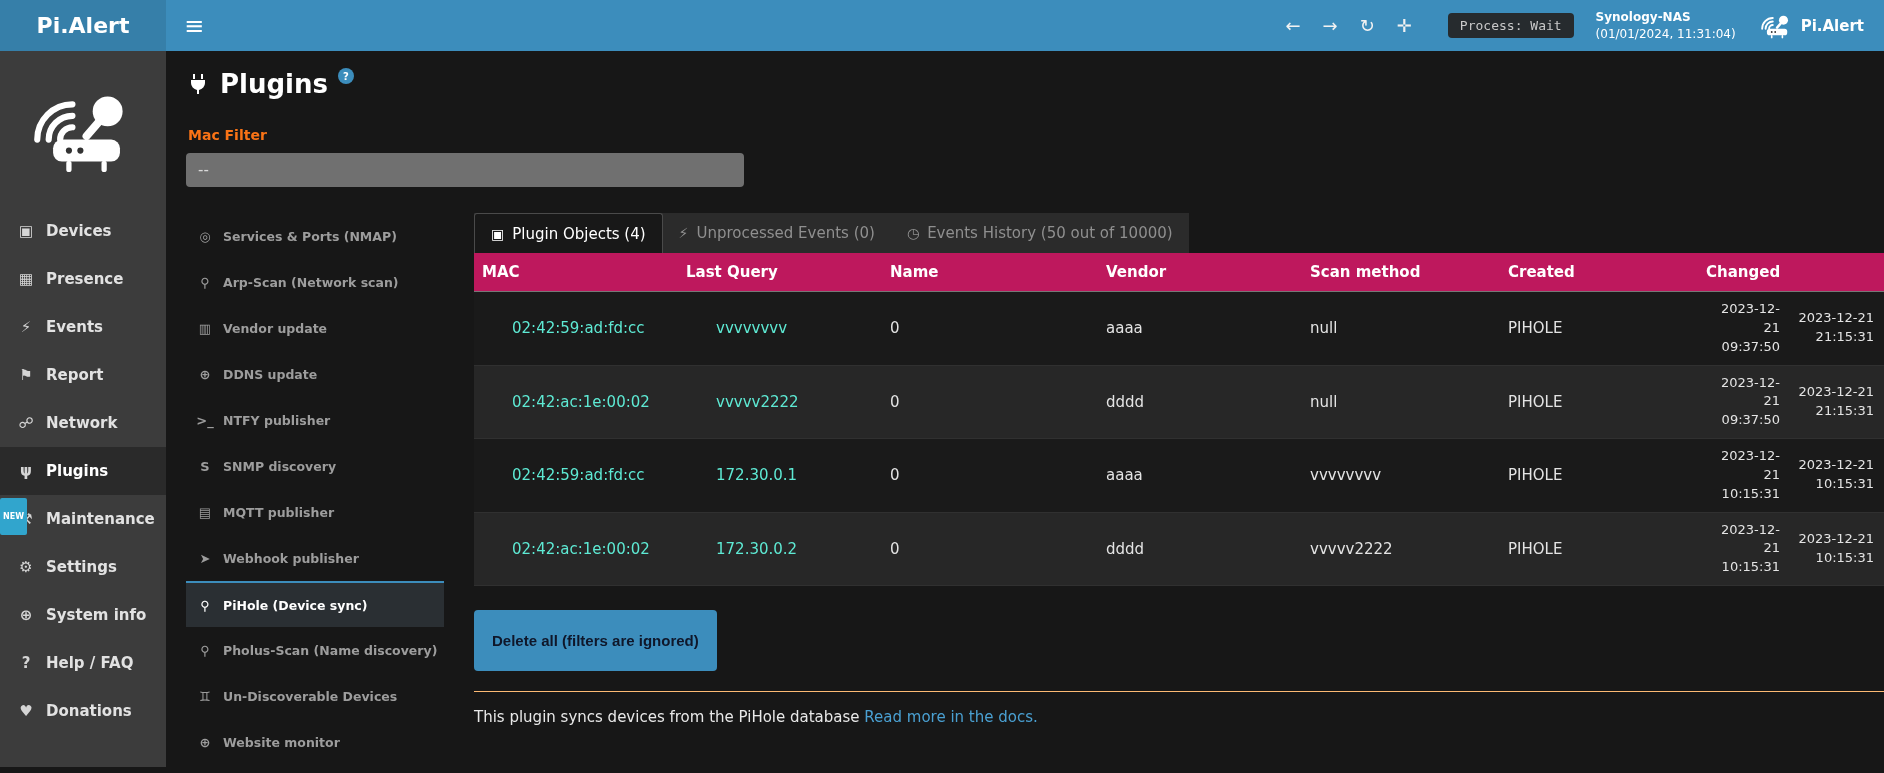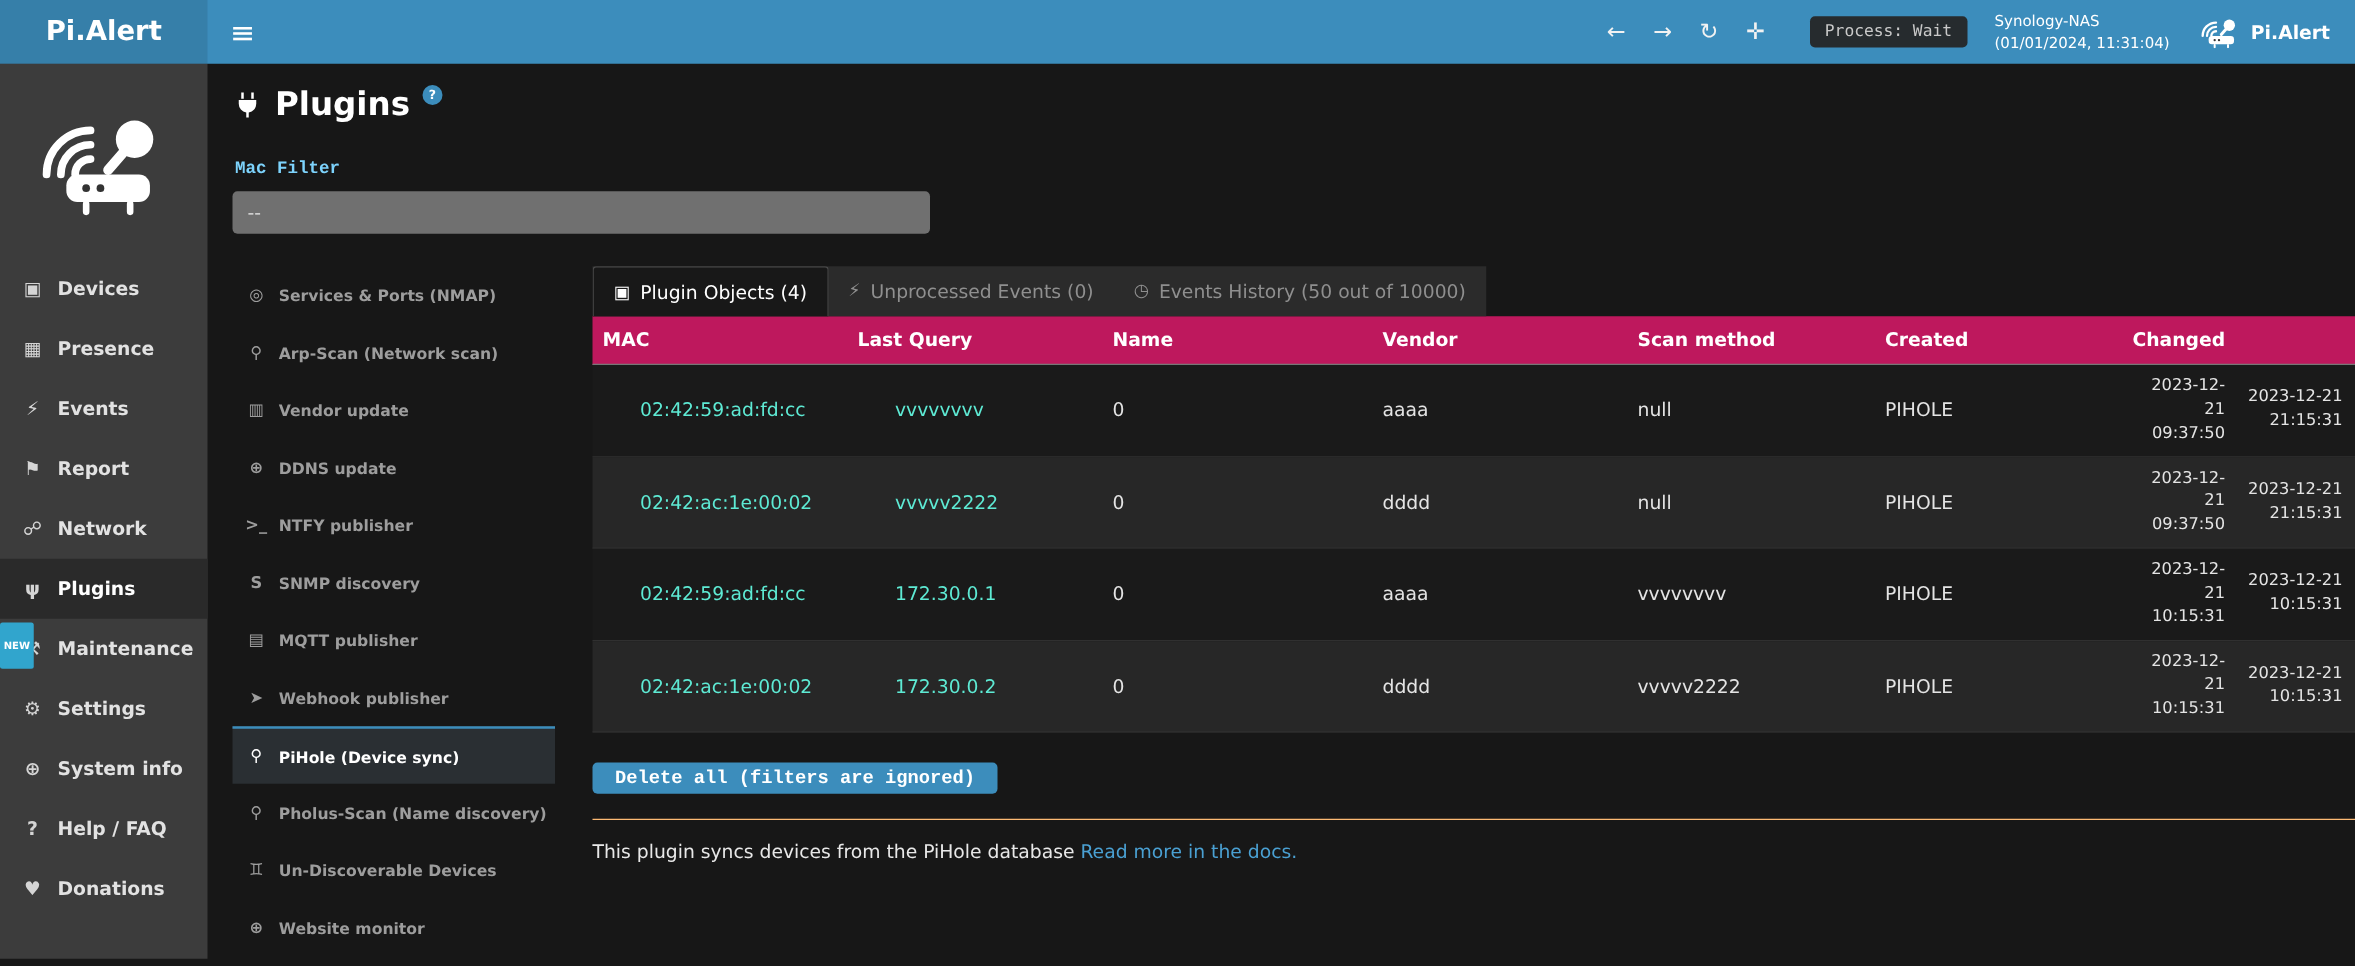--- a/index.html
+++ b/index.html
@@ -13,21 +13,21 @@
   .brand { width:166px; background:#367fa9; color:#fff; font-size:22px; font-weight:bold;
            display:flex; align-items:center; justify-content:center; flex-shrink:0; }
   .topbar-main { flex:1; display:flex; align-items:center; }
   .hamburger { color:#fff; font-size:24px; padding:0 18px; cursor:pointer; }
   .top-right { margin-left:auto; display:flex; align-items:center; padding-right:20px; }
   .tb-icon { color:#f2f2f2; font-size:18px; margin-left:22px; cursor:pointer; line-height:1; }
   .process-badge { margin-left:36px; background:#262b2e; color:#c9c9c9;
                    font-family:"DejaVu Sans Mono","Liberation Mono",monospace; font-size:13px;
                    padding:5px 12px; border-radius:4px; white-space:nowrap; }
   .host-block { margin-left:22px; color:#fff; font-size:12px; line-height:1.35; }
-  .host-name { font-weight:400; }
+  .host-name { font-weight:700; }
   .mini-logo { margin-left:24px; color:#fff; display:flex; align-items:center; }
   .app-label { margin-left:9px; color:#fff; font-weight:bold; font-size:15px; }
 
   
   .shell { display:flex; height:716px; }
 
   
   .sidebar { width:166px; background:#3c3c3c; flex-shrink:0; }
   .logo-block { height:156px; display:flex; align-items:center; justify-content:center; }
   .logo-svg { width:106px; height:88px; color:#fff; }
@@ -38,21 +38,21 @@
   .new-badge { position:absolute; left:0; top:3px; background:#31a5cd; color:#fff;
                font-size:8px; font-weight:bold; padding:14px 3px; border-radius:2px; }
 
   
   .main { flex:1; padding:12px 0 0 20px; min-width:0; }
   .page-title { display:flex; align-items:flex-start; gap:10px; margin-top:6px; }
   .page-title h1 { margin:0; font-size:26px; font-weight:600; color:#fff; display:flex; align-items:center; gap:10px; }
   .title-badge { width:16px; height:16px; background:#3c8dbc; color:#fff; border-radius:50%;
                  font-size:10px; font-weight:bold; display:inline-flex; align-items:center;
                  justify-content:center; position:relative; top:-8px; cursor:pointer; }
-  .filter-label { margin-top:28px; font-size:14px; font-weight:bold; color:#7dd3fc; padding-left:2px;font-family:Liberation Mono, monospace; }
+  .filter-label { margin-top:28px; font-size:14px; font-weight:bold; color:#f97316; padding-left:2px; }
   .filter-input { margin-top:10px; width:558px; height:34px; background:#707070; border:none;
                   border-radius:4px; color:#d9d9d9; font-size:15px; padding:0 12px;
                   font-family:"DejaVu Sans","Liberation Sans",sans-serif; }
 
   .content-row { display:flex; margin-top:26px; }
 
   
   .plugins-nav { width:258px; flex-shrink:0; }
   .pn-item { height:46px; display:flex; align-items:center; gap:9px; padding:0 10px;
              color:#9d9d9d; font-size:12.5px; font-weight:600; white-space:nowrap;
@@ -76,23 +76,23 @@
   .t-head { background:#be185d; border-bottom:1px solid #777; }
   .t-head .th { padding:10px 8px; font-size:15px; font-weight:bold; color:#fff; }
   .t-row { border-bottom:1px solid #303030; min-height:53px; }
   .t-row:nth-child(odd) { background:#1a1a1a; }
   .t-row:nth-child(even) { background:#272727; }
   .cell { padding:8px; font-size:15px; color:#e4e4e4; }
   a.cell.link { color:#5eead4; text-decoration:none; cursor:pointer;margin-left:30px; }
   .cell.date { font-size:13px; line-height:1.45; text-align:right; padding-right:10px; color:#e4e4e4; }
   .th.col6,.th.col7 { text-align:left; }
 
-  .delete-btn { margin-top:24px; background:#3c8dbc; color:#ffffff; border:none; border-radius:4px;
-                padding:4px 18px; font-size:15px; font-weight:600; cursor:pointer;
-                font-family:Liberation Mono, monospace; }
+  .delete-btn { margin-top:24px; background:#3c8dbc; color:#0f172a; border:none; border-radius:4px;
+                padding:22px 18px; font-size:15px; font-weight:600; cursor:pointer;
+                font-family:Liberation Sans, sans-serif; }
   .plugin-footer { margin-top:20px; border-top:1px solid #fdba74; padding-top:16px; font-size:15px; color:#e8e8e8; }
   .docs-link { color:#4aa0d2; text-decoration:none; cursor:pointer; }
 </style>
 </head>
 <body>
 
 <svg width="0" height="0" style="position:absolute">
   <symbol id="logo-sym" viewBox="0 0 120 100">
     <g fill="none" stroke="currentColor" stroke-width="7" stroke-linecap="round">
       <path d="M34 62 A14 14 0 0 1 48 48"></path>

